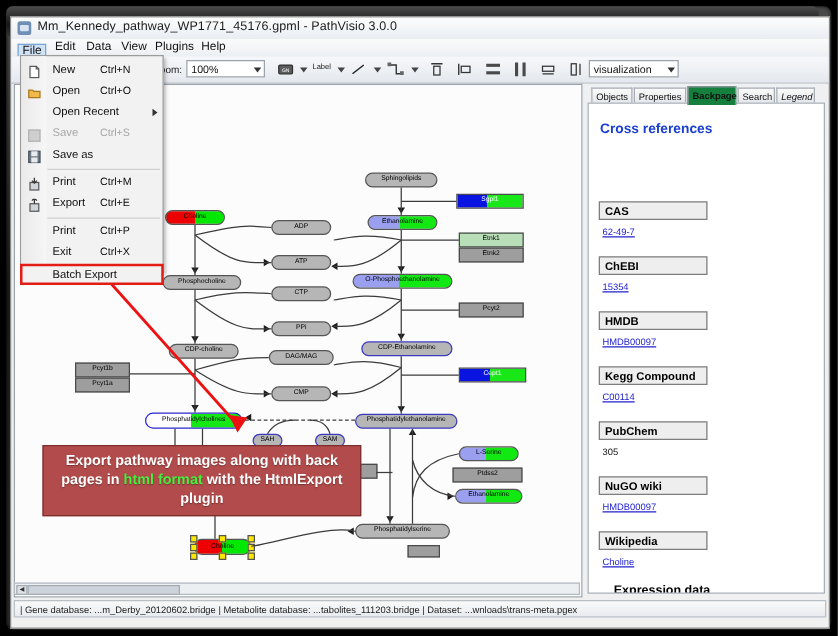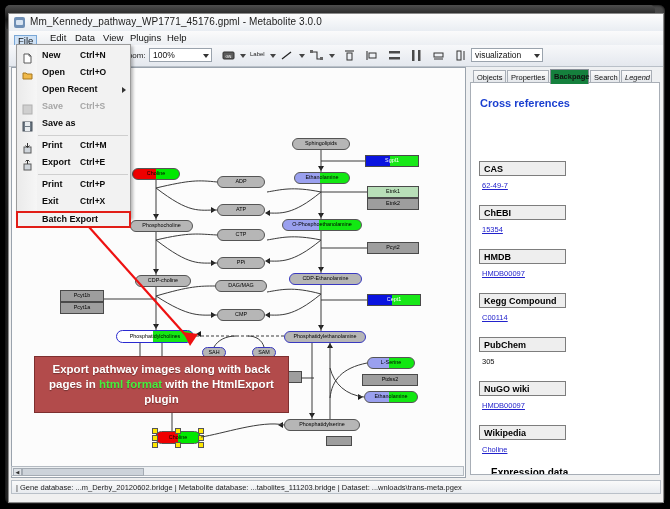--- a/index.html
+++ b/index.html
@@ -23,21 +23,21 @@
   .apptitle .ico{position:absolute;left:5px;top:3px;width:11px;height:11px;
             background:#6f8fb5;border-radius:2px;}
   .apptitle .ico:after{content:"";position:absolute;left:2px;top:3px;width:7px;height:5px;
             background:#d8e4f2;border-radius:1px;}
   .apptitle .txt{position:absolute;left:21px;top:2px;font-size:10px;color:#1b1b1b;
             white-space:nowrap;letter-spacing:.1px;}
 
   
   .menubar{position:absolute;left:0;top:17px;width:654px;height:14px;
            background:linear-gradient(180deg,#fbfbfb,#eceff3);border-bottom:1px solid #d3d9e0;}
-  .menubar .mi{position:absolute;top:1px;font-size:9.5px;color:#111;padding:0 12px;line-height:12px;}
+  .menubar .mi{position:absolute;top:1px;font-size:9.5px;color:#111;padding:0 6px;line-height:12px;}
   .menubar .mi.sel{background:#cfe2f6;border:1px solid #7aa7d6;padding:0 3px;line-height:10px;top:4px;}
 
   
   .toolbar{position:absolute;left:0;top:31px;width:654px;height:21px;
            background:linear-gradient(180deg,#f7f8fa,#e4e8ee);border-bottom:1px solid #b9c0c8;}
   .tb-lbl{position:absolute;font-size:8px;color:#222;top:6px;}
   .tb-combo{position:absolute;top:3px;height:14px;background:#fff;border:1px solid #9aa3ad;
             font-size:8.5px;color:#111;padding:1px 12px 0 3px;box-sizing:border-box;}
   .tb-combo .arw{position:absolute;right:2px;top:5px;width:0;height:0;
             border-left:3px solid transparent;border-right:3px solid transparent;border-top:4px solid #333;}
@@ -75,21 +75,21 @@
   
   .hscroll{position:absolute;left:2px;top:452px;width:453px;height:10px;background:#eceff2;
            border:1px solid #b4bac1;box-sizing:border-box;}
   .hscroll .thumb{position:absolute;left:10px;top:1px;width:120px;height:6px;background:#cdd3da;
            border:1px solid #a4abb3;}
   .hscroll .lft{position:absolute;left:1px;top:1px;width:7px;height:6px;background:#dde1e6;
            border:1px solid #a4abb3;font-size:5px;text-align:center;line-height:6px;color:#333;}
 
   
   .menu{position:absolute;left:7px;top:30px;width:113px;height:172px;background:#f2f2f2;
-        border:1px solid #9b9b9b;box-shadow:2px 2px 3px rgba(0,0,0,.28);z-index:40;font-weight:bold;}
+        border:1px solid #9b9b9b;box-shadow:2px 2px 3px rgba(0,0,0,.28);z-index:40;}
   .menu .gutter{position:absolute;left:0;top:0;width:20px;height:172px;
         background:linear-gradient(90deg,#eaeaea,#f6f6f6);}
   .mrow{position:absolute;left:0;width:113px;height:16px;}
   .mrow .lab{position:absolute;left:25px;top:2px;font-size:9px;color:#0b0b0b;}
   .mrow .lab.dis{color:#a6a6a6;}
   .mrow .acc{position:absolute;left:63px;top:2px;font-size:8.5px;color:#0b0b0b;}
   .mrow .acc.dis{color:#a6a6a6;}
   .mrow .sub{position:absolute;right:4px;top:5px;width:0;height:0;
         border-top:3px solid transparent;border-bottom:3px solid transparent;border-left:4px solid #333;}
   .msep{position:absolute;left:21px;width:90px;height:1px;background:#cfcfcf;}
@@ -131,21 +131,21 @@
 <body>
 
 <div id="root">
   <div class="frame"></div>
   <div class="titlebar"></div>
 
   <div class="win">
 
     <div class="apptitle">
       <div class="ico"></div>
-      <div class="txt">Mm_Kennedy_pathway_WP1771_45176.gpml - Metabolite 3.0.0</div>
+      <div class="txt">Mm_Kennedy_pathway_WP1771_45176.gpml - PathVisio 3.0.0</div>
     </div>
 
     <div class="menubar">
       <div class="mi sel" style="left:5px;">File</div>
       <div class="mi" style="left:29px;">Edit</div>
       <div class="mi" style="left:54px;">Data</div>
       <div class="mi" style="left:82px;">View</div>
       <div class="mi" style="left:109px;">Plugins</div>
       <div class="mi" style="left:146px;">Help</div>
     </div>

